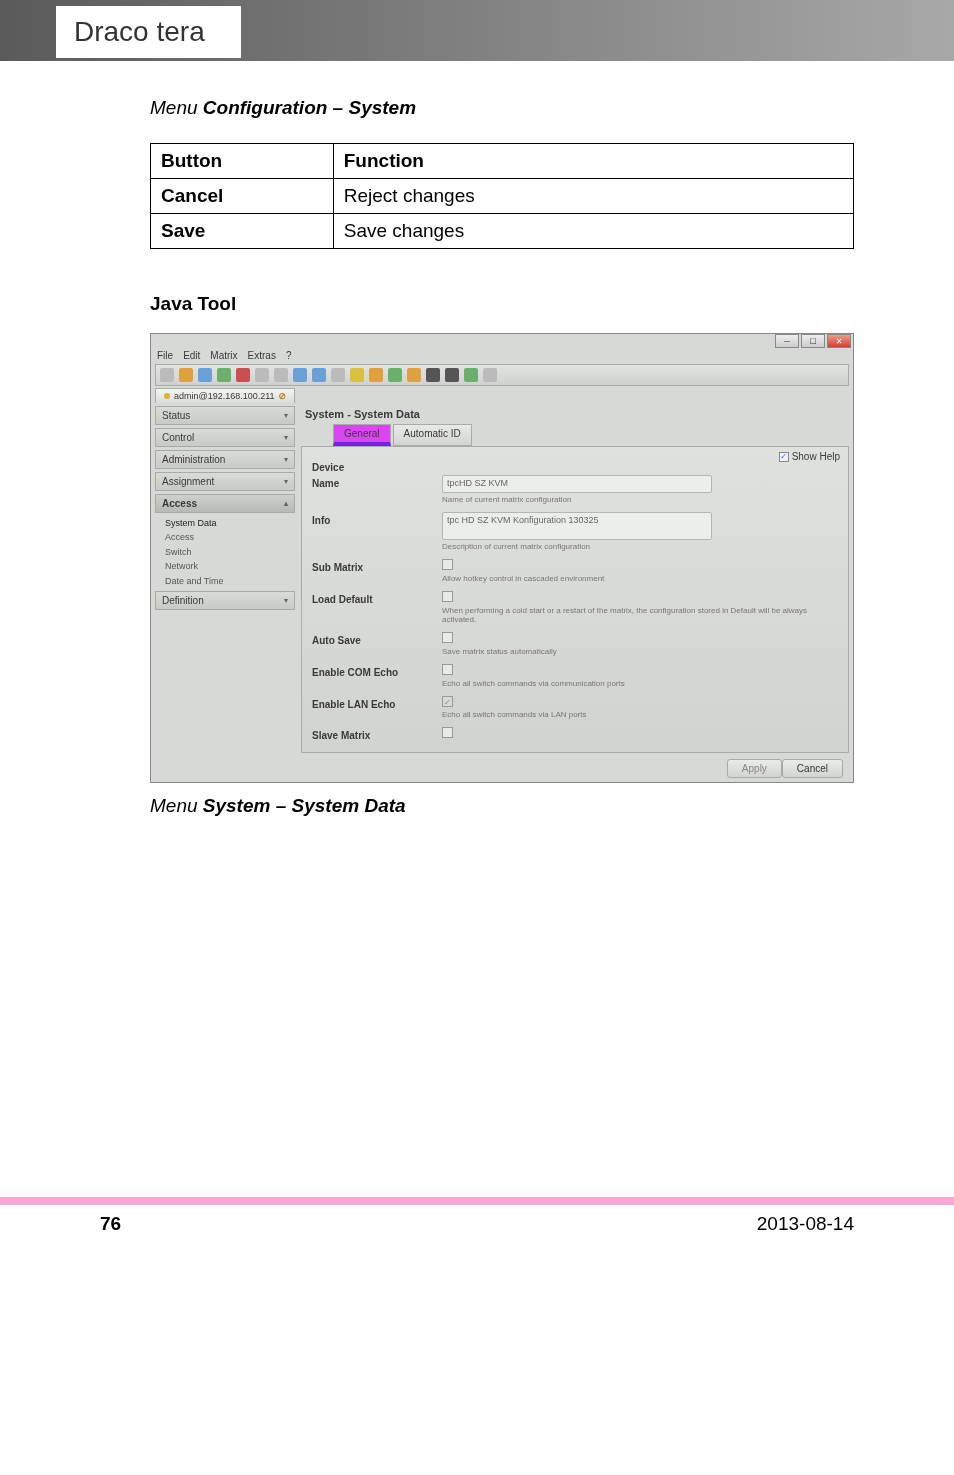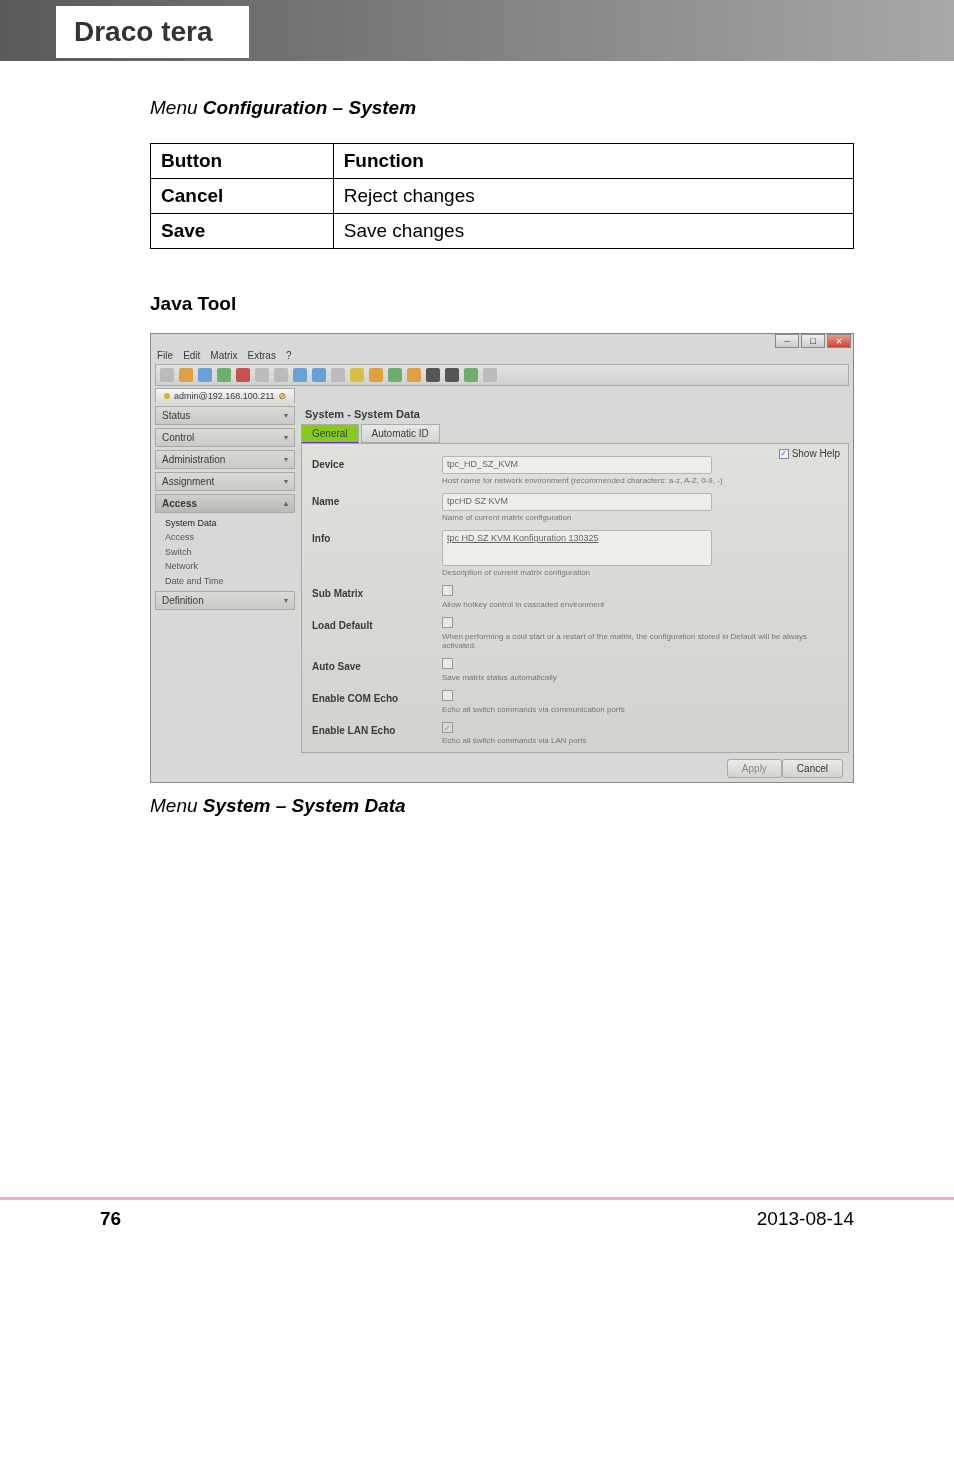--- a/index.html
+++ b/index.html
@@ -15,21 +15,21 @@
   }
   .header-band {
     background: linear-gradient(to right, #5a5a5a 0%, #a8a8a8 100%);
     padding: 6px 0 3px 0;
   }
   .header-title {
     background: #fff;
     display: inline-block;
     padding: 10px 36px 10px 18px;
     font-size: 28px;
-    font-weight: bold;
+    font-weight: normal;
     color: #333;
     margin-left: 56px;
   }
   .content {
     padding: 0 100px 0 150px;
   }
   .section-heading {
     font-style: italic;
     font-size: 19px;
     margin: 36px 0 24px 0;
@@ -160,21 +160,21 @@
     display: flex;
   }
   .mp-tab {
     background: linear-gradient(#e8eae6,#d2d4d0);
     border: 1px solid #aaa;
     padding: 3px 10px;
     font-size: 10px;
     margin-right: 2px;
     cursor: pointer;
   }
-  .mp-tab.active { background:#84cc16; border-bottom: 1px solid #6d28d9;}
+  .mp-tab.active { background:#d946ef; border-bottom: 4px solid #6d28d9; margin-left: 32px;}
   .mp-content {
     flex:1;
     background: linear-gradient(#dfe1dd,#d1d3cf);
     border: 1px solid #aaa;
     padding: 8px 10px;
     position: relative;
     overflow: hidden;
   }
   .show-help {
     position: absolute; top: 4px; right: 8px;
@@ -216,21 +216,21 @@
 
   .caption {
     font-style: italic;
     font-size: 19px;
     margin: 12px 0 0 0;
   }
   .caption .bold { font-weight: bold; font-style: italic;}
 
   .page-footer {
     margin-top: 380px;
-    border-top: 3px solid #f9a8d4;
+    border-top: 8px solid #f9a8d4;
     padding: 8px 100px 20px 100px;
     display: flex; justify-content: space-between;
     font-size: 19px;
   }
   .page-num { font-weight: bold; }
 </style>
 </head>
 <body>
 
 <div class="page">
@@ -345,36 +345,32 @@
             <div class="mp-tab">Automatic ID</div>
           </div>
           <div class="mp-content">
             <div class="show-help">
               <span class="chk checked"></span>
               <span>Show Help</span>
             </div>
             <div class="form-rows" id="form-rows">
                 <div class="form-row">
                   <div class="fr-label">Device</div>
-                  <div class="fr-right">
-                    <div class="fr-input">tpc_HD_SZ_KVM</div>
-                    <div class="fr-hint">Host name for network environment (recommended characters: a-z, A-Z, 0-9, -)</div>
-                  </div>
                 </div>
                 <div class="form-row">
                   <div class="fr-label">Name</div>
                   <div class="fr-right">
                     <div class="fr-input">tpcHD SZ KVM</div>
                     <div class="fr-hint">Name of current matrix configuration</div>
                   </div>
                 </div>
                 <div class="form-row">
                   <div class="fr-label">Info</div>
                   <div class="fr-right">
-                    <div class="fr-input" style="height: 36px; text-decoration: underline;">tpc HD SZ KVM Konfiguration 130325</div>
+                    <div class="fr-input" style="height: 28px;">tpc HD SZ KVM Konfiguration 130325</div>
                     <div class="fr-hint">Description of current matrix configuration</div>
                   </div>
                 </div>
                 <div class="form-row">
                   <div class="fr-label">Sub Matrix</div>
                   <div class="fr-right"><span class="fr-chk"></span><div class="fr-hint">Allow hotkey control in cascaded environment</div></div>
                 </div>
                 <div class="form-row">
                   <div class="fr-label">Load Default</div>
                   <div class="fr-right"><span class="fr-chk"></span><div class="fr-hint">When performing a cold start or a restart of the matrix, the configuration stored in Default will be always activated.</div></div>

